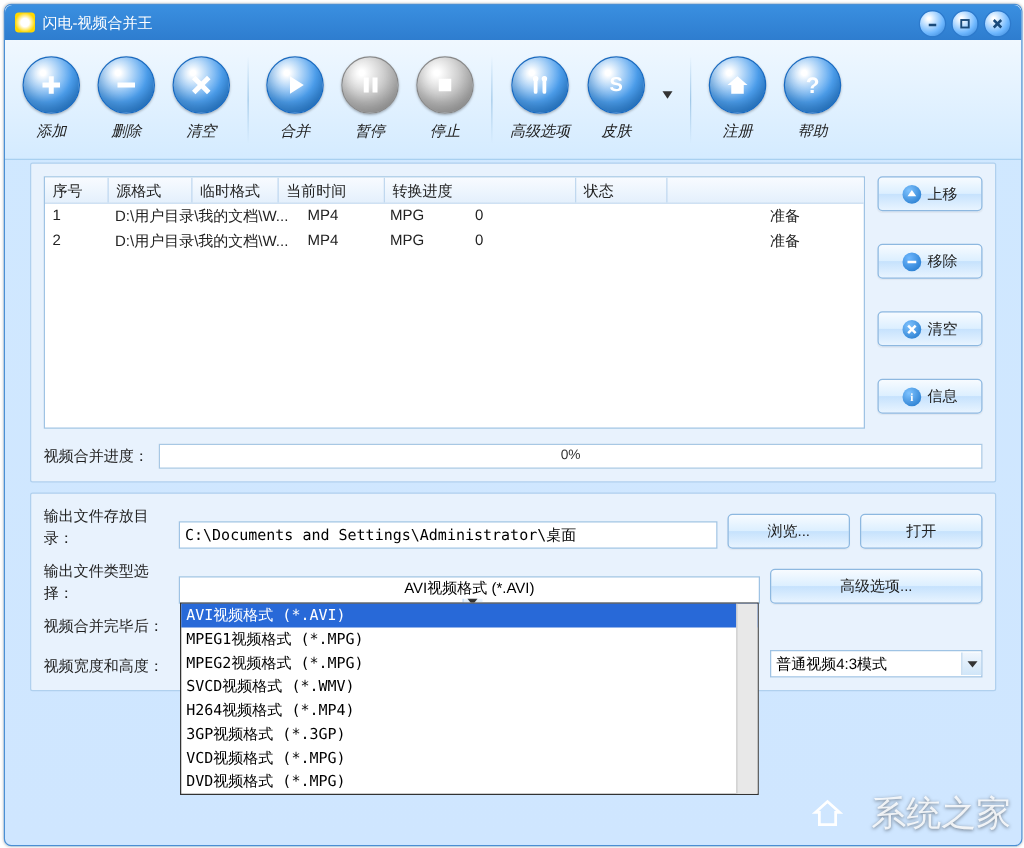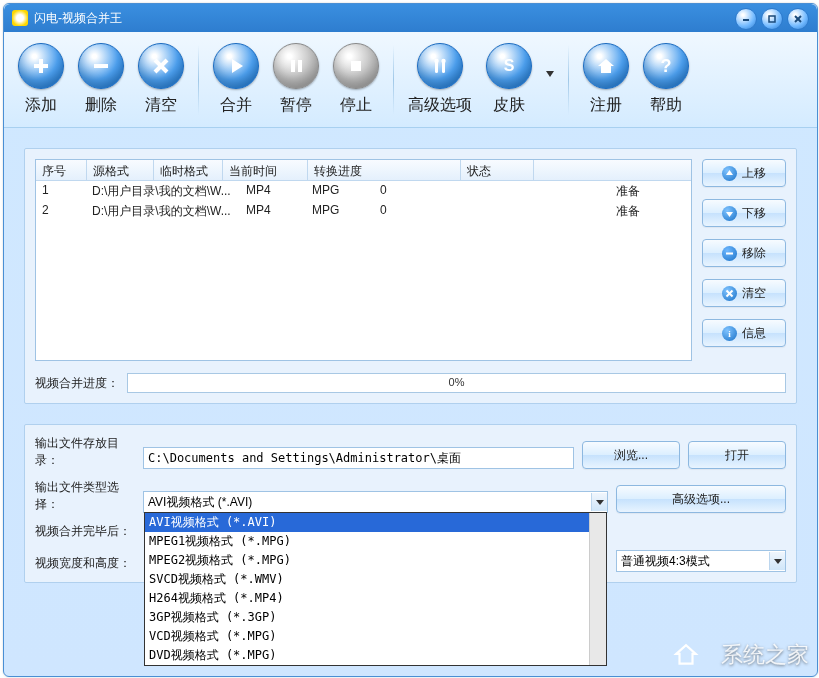--- a/index.html
+++ b/index.html
@@ -8,56 +8,56 @@
 .title-icon { width:16px; height:16px; background:radial-gradient(circle,#fff 30%,#ffd800 70%); border-radius:3px; margin-right:6px; }
 .title-text { font-size:12px; }
 .win-btns { position:absolute; right:8px; top:4px; display:flex; gap:4px; }
 .win-btn { width:20px; height:20px; border-radius:50%; background:radial-gradient(circle at 35% 30%,#fff 5%,#6fb8ff 60%,#2d7acc); border:1px solid #2d7acc; display:flex; align-items:center; justify-content:center; color:#1a4a7a; font-weight:bold; font-size:11px; cursor:pointer; }
 .toolbar { height:95px; background:linear-gradient(#f0f8ff,#d4ebff); border-bottom:1px solid #a8d0f0; display:flex; align-items:center; padding:0 14px; gap:8px; }
 .tb-group { display:flex; gap:14px; }
 .tb-sep { width:1px; height:70px; background:linear-gradient(transparent,#a0c8e8,transparent); margin:0 6px; }
 .tb-btn { display:flex; flex-direction:column; align-items:center; gap:6px; cursor:pointer; }
 .tb-circle { width:44px; height:44px; border-radius:50%; background:radial-gradient(circle at 35% 28%,#fff 5%,#4da0ef 55%,#1068c0); border:1px solid #1a6abf; display:flex; align-items:center; justify-content:center; color:#fff; box-shadow:inset 0 -8px 10px rgba(0,0,0,.15),0 1px 2px rgba(0,0,0,.3); }
 .tb-btn.disabled .tb-circle { background:radial-gradient(circle at 35% 28%,#fff 5%,#bcbcbc 55%,#8f8f8f); border-color:#888; }
-.tb-label { font-size:16px; color:#222; }
+.tb-label { font-size:12px; color:#222;font-style:italic; }
 .tb-dd { width:0;height:0;border-left:4px solid transparent;border-right:4px solid transparent;border-top:6px solid #333;margin-top:28px;cursor:pointer;}
-.panel { margin:20px 20px; background:#e8f2fd; border:1px solid #b0d0ee; border-radius:2px; padding:10px; }
+.panel { margin:2px 20px; background:#e8f2fd; border:1px solid #b0d0ee; border-radius:2px; padding:10px; }
 .list-wrap { display:flex; gap:10px; }
 .list { flex:1; border:1px solid #9fc3e4; background:#fff; height:200px; overflow:hidden; }
 .list-hdr { display:flex; background:linear-gradient(#f8fbff,#e4f0fc); border-bottom:1px solid #c0d8ef; height:20px; }
 .list-hdr .col { border-right:1px solid #c0d8ef; padding:3px 6px; font-size:12px; color:#222; }
 .list-row { display:flex; height:20px; }
 .list-row .col { padding:2px 6px; font-size:12px; color:#222; }
 .c0{width:38px}.c1{width:142px;overflow:hidden;white-space:nowrap}.c2{width:54px}.c3{width:56px}.c4{width:72px}.c5{width:140px}.c6{width:60px}
-.side-btns { display:flex; flex-direction:column; gap:12px; }
+.side-btns { display:flex; flex-direction:column; gap:26px; }
 .btn { height:26px; border:1px solid #8db8e0; border-radius:4px; background:linear-gradient(#f7fbff,#dcefff 49%,#c6e2fd 51%,#e8f4ff); display:flex; align-items:center; justify-content:center; gap:5px; padding:0 10px; font-size:12px; color:#222; cursor:pointer; box-shadow:0 1px 1px rgba(0,0,0,.05); }
 .side-btns .btn { width:62px; }
 .ic { width:15px;height:15px;border-radius:50%;display:flex;align-items:center;justify-content:center;color:#fff;font-size:10px;font-weight:bold;flex-shrink:0;}
 .ic-up,.ic-dn{background:radial-gradient(circle at 35% 30%,#7fc3ff,#1a72c8);}
 .ic-rm{background:radial-gradient(circle at 35% 30%,#6fb8ff,#1a72c8);}
 .ic-cl{background:radial-gradient(circle at 35% 30%,#7fc3ff,#1a72c8);}
 .ic-if{background:radial-gradient(circle at 35% 30%,#7fc3ff,#1a72c8);}
 .progress-row { display:flex; align-items:center; margin-top:12px; gap:8px; }
 .progress-bar { flex:1; height:18px; border:1px solid #a8c8e4; background:#fff; position:relative; }
 .progress-pct { position:absolute; left:50%; top:2px; transform:translateX(-50%); font-size:11px; color:#333;}
 .form-row { display:flex; align-items:flex-end; gap:8px; margin-bottom:10px; }
 .form-lbl { width:100px; font-size:12px; color:#222; }
 .form-input { flex:1; height:20px; border:1px solid #9fc3e4; background:#fff; padding:0 4px; font-family:"SimSun",monospace; font-size:12px; }
 .form-select { height:20px; border:1px solid #9fc3e4; background:#fff; font-size:12px; padding:0 4px; display:flex; align-items:center; justify-content:space-between; cursor:pointer;}
 .sel-arrow{width:15px;height:18px;background:linear-gradient(#f0f6fd,#d0e6f9);border-left:1px solid #bcd6ee;display:flex;align-items:center;justify-content:center;margin-right:-4px;}
 .sel-arrow:after{content:"";width:0;height:0;border-left:4px solid transparent;border-right:4px solid transparent;border-top:5px solid #333;}
-.dropdown-open { position:relative; }
+.dropdown-open { position:relative;flex-direction:column; }
 .dd-list { position:absolute; left:0; top:20px; width:100%; border:1px solid #333; background:#fff; z-index:50; font-family:"SimSun",monospace; font-size:12px; box-sizing:border-box;}
 .dd-item { padding:1px 4px; white-space:nowrap; }
 .dd-item.sel { background:#2869d8; color:#fff; }
 .dd-item.hilite { outline:2px solid #c00; outline-offset:-2px; position:relative; z-index:2;}
 .dd-scroll { position:absolute; right:0; top:0; bottom:0; width:16px; background:#e8e8e8; border-left:1px solid #ccc;}
 .btn-sm { width:76px; }
 .right-col { display:flex; flex-direction:column; gap:10px; width:170px;}
-.watermark{position:absolute;right:8px;bottom:6px;color:rgba(255,255,255,.85);font-size:22px;display:flex;align-items:center;gap:22px;z-index:100;text-shadow:0 1px 3px rgba(0,0,0,.5);}
+.watermark{position:absolute;right:8px;bottom:6px;color:rgba(255,255,255,.85);font-size:28px;display:flex;align-items:center;gap:22px;z-index:100;text-shadow:0 1px 3px rgba(0,0,0,.5);}
 .watermark .house{width:26px;height:26px;}
 svg{display:block}
 </style>
 </head>
 <body>
 
 <div class="window">
 
   <div class="title-bar">
     <div class="title-icon"></div>
@@ -218,28 +218,20 @@
       <div class="side-btns">
         <div class="btn">
             <span class="ic ic-up">
               <svg width="9" height="9">
                 <polygon points="4.5,1 8,6 1,6" fill="#fff"></polygon>
               </svg>
             </span>
             <span>上移</span>
           </div>
         <div class="btn">
-            <span class="ic ic-dn">
-              <svg width="9" height="9">
-                <polygon points="4.5,8 8,3 1,3" fill="#fff"></polygon>
-              </svg>
-            </span>
-            <span>下移</span>
-          </div>
-        <div class="btn">
             <span class="ic ic-rm">
               <svg width="9" height="9">
                 <line x1="1" y1="4.5" x2="8" y2="4.5" stroke="#fff" stroke-width="2"></line>
               </svg>
             </span>
             <span>移除</span>
           </div>
         <div class="btn">
             <span class="ic ic-cl">
               <svg width="9" height="9">

